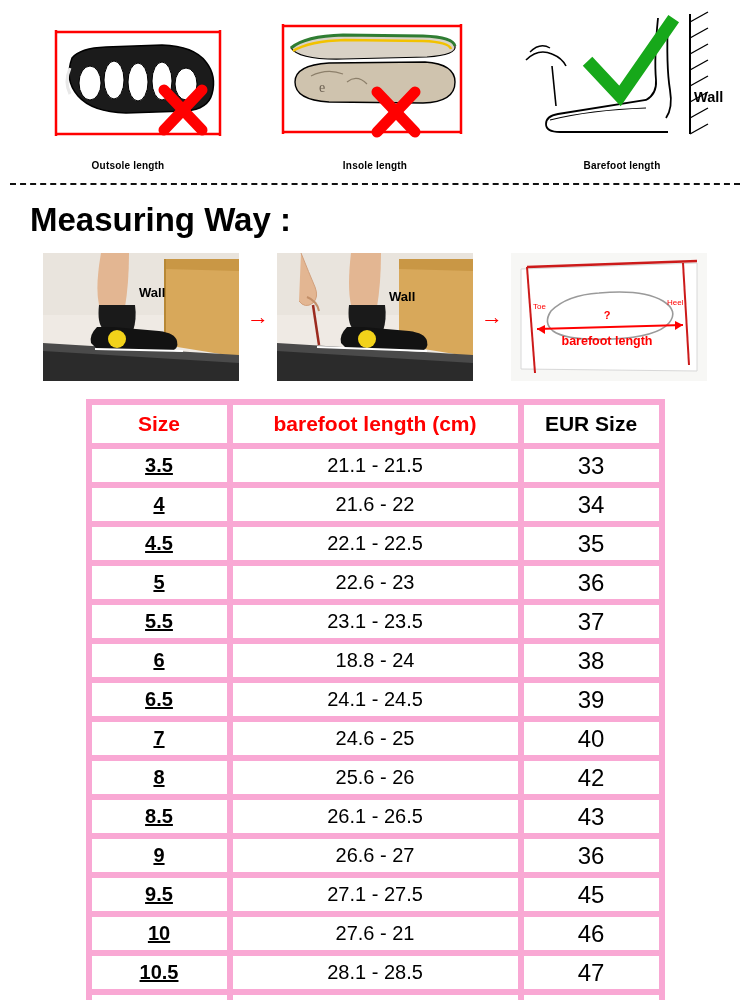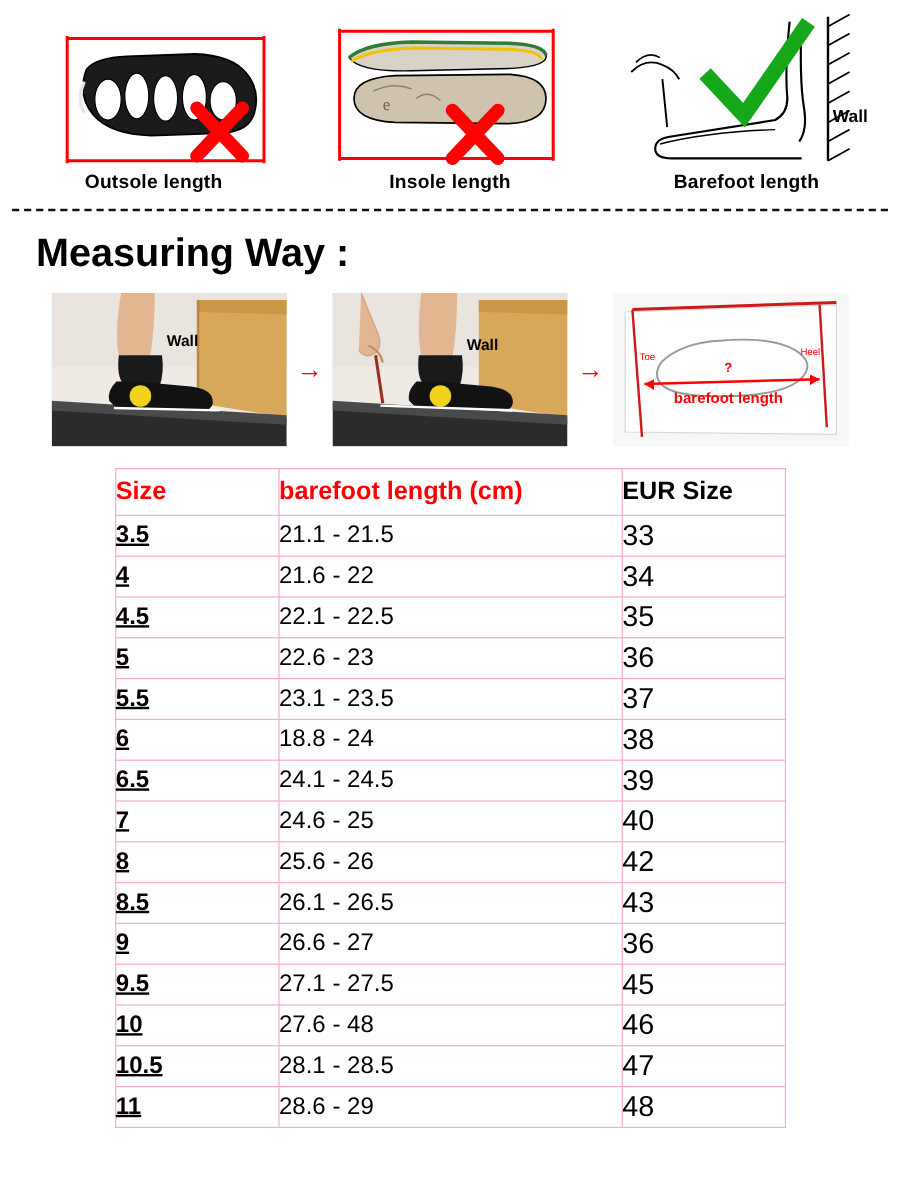--- a/index.html
+++ b/index.html
@@ -28,23 +28,23 @@
     display: flex;
     flex-direction: column;
     align-items: center;
   }
   .panel-art {
     width: 100%;
     height: 130px;
     position: relative;
   }
   .panel-caption {
-    font-size: 16px;
+    font-size: 10px;
     font-weight: bold;
-    margin-top: 6px;
+    margin-top: 22px;
     letter-spacing: .2px;
   }
 
   
   .divider {
     margin: 12px 10px 0 10px;
     border-top: 2px dashed #111;
     height: 0;
   }
 
@@ -76,22 +76,22 @@
   }
 
   
   .size-table {
     margin: 18px auto 0 auto;
     border-collapse: collapse;
     width: 555px;
     table-layout: fixed;
   }
   .size-table th, .size-table td {
-    border: 1px solid #f9a8d4;
-    text-align: left;
+    border: 6px solid #f9a8d4;
+    text-align: center;
     font-size: 19px;
     height: 33px;
     padding: 0;
   }
   .size-table th {
     font-size: 21px;
     font-weight: bold;
     height: 38px;
   }
   .th-red { color: #ff0000; }
@@ -336,21 +336,21 @@
         <td class="c2">26.6 - 27</td>
         <td class="c3">36</td>
       </tr>
       <tr>
         <td class="c1">9.5</td>
         <td class="c2">27.1 - 27.5</td>
         <td class="c3">45</td>
       </tr>
       <tr>
         <td class="c1">10</td>
-        <td class="c2">27.6 - 48</td>
+        <td class="c2">27.6 - 21</td>
         <td class="c3">46</td>
       </tr>
       <tr>
         <td class="c1">10.5</td>
         <td class="c2">28.1 - 28.5</td>
         <td class="c3">47</td>
       </tr>
       <tr>
         <td class="c1">11</td>
         <td class="c2">28.6 - 29</td>

